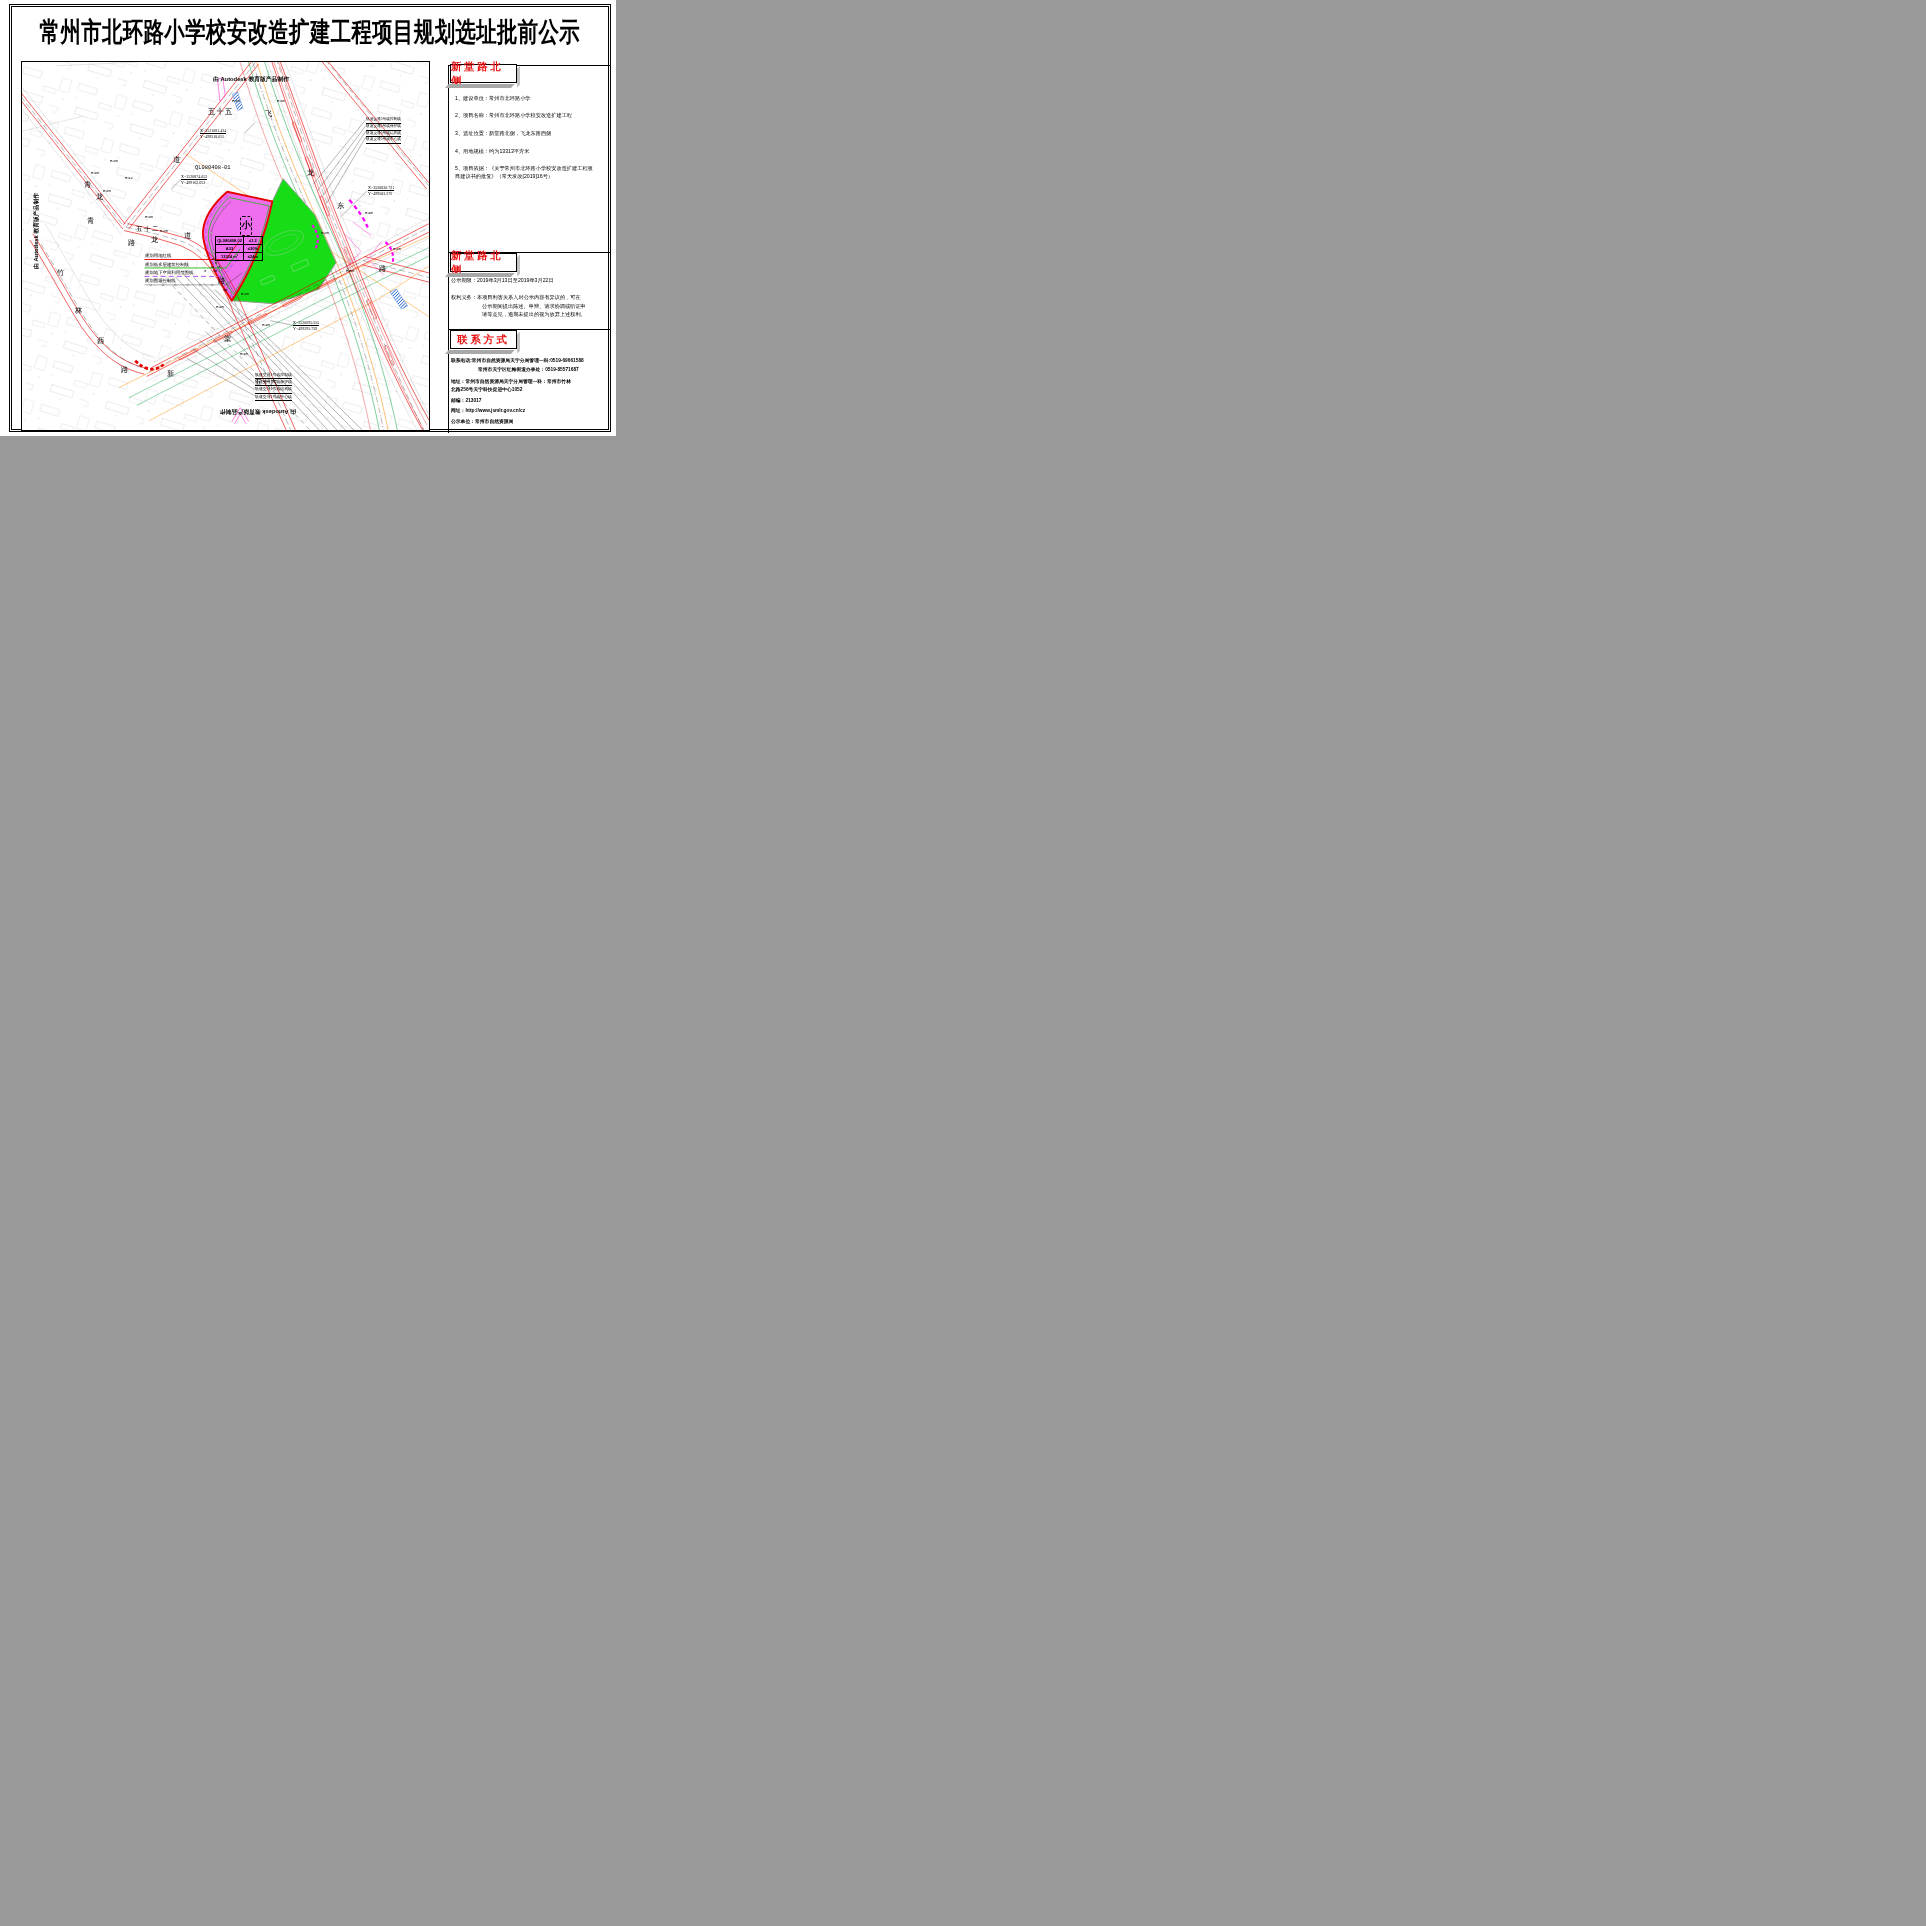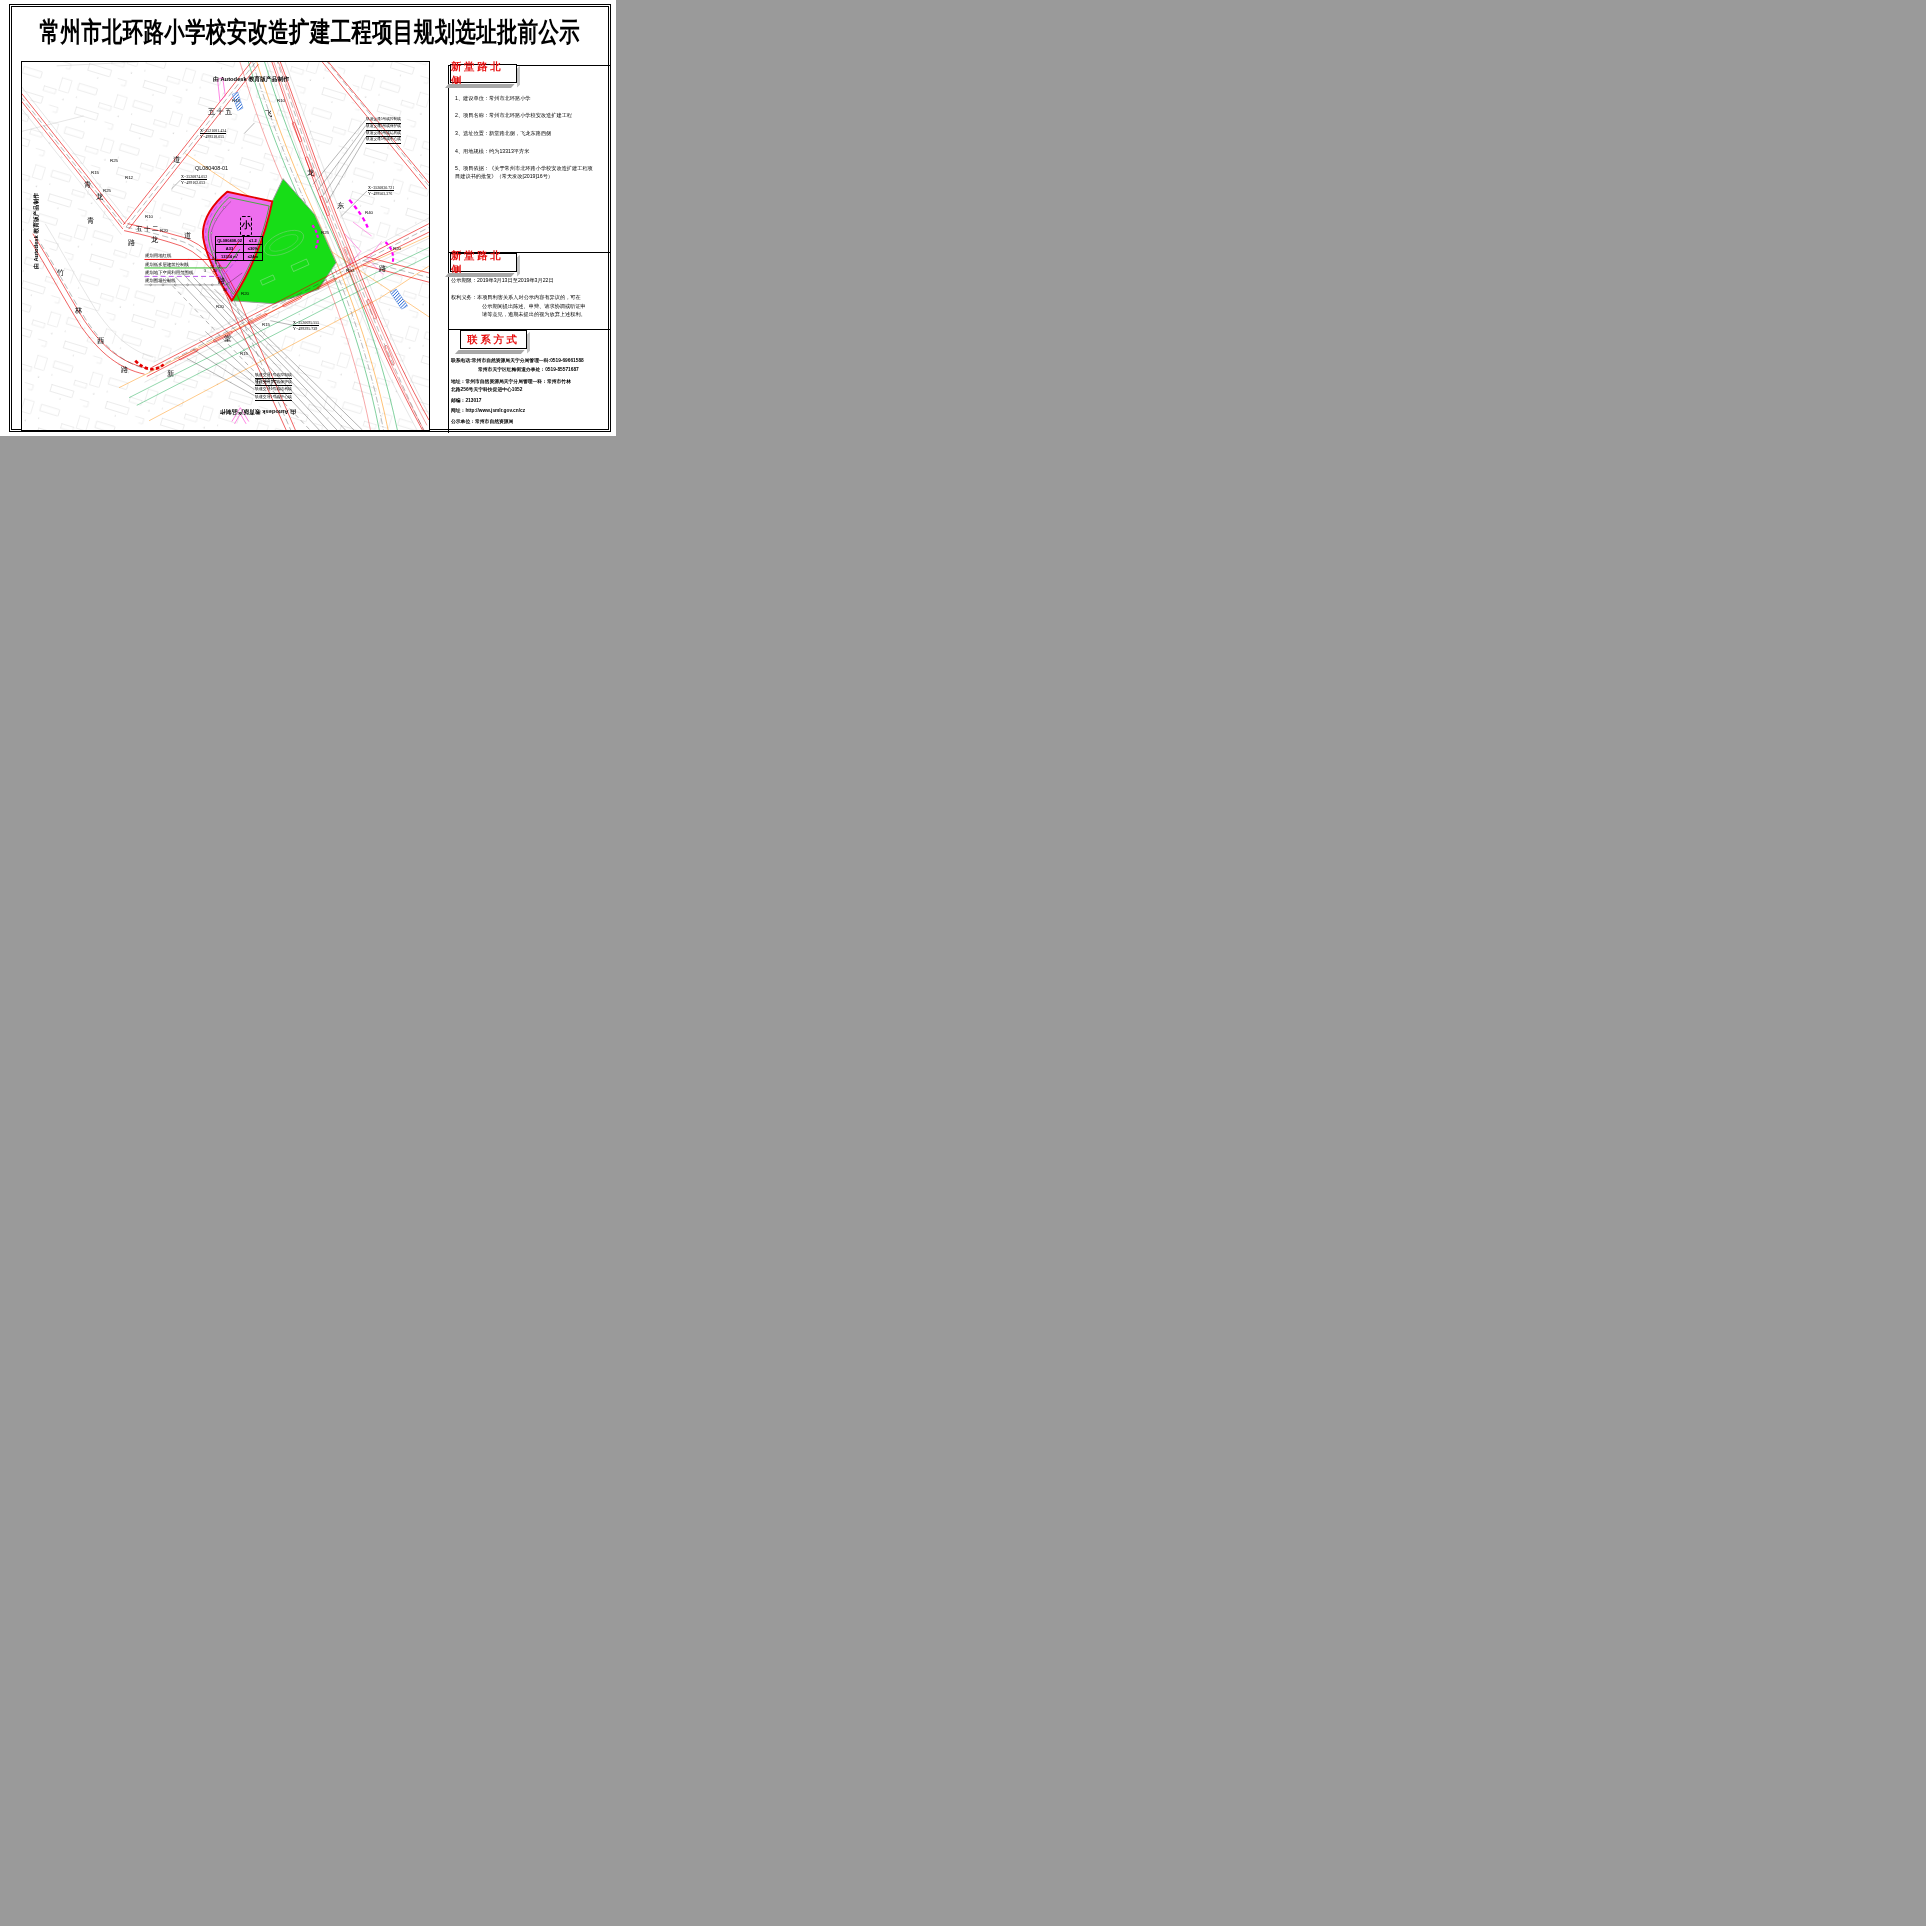--- a/index.html
+++ b/index.html
@@ -6,21 +6,21 @@
   #stage{position:relative;width:616px;height:436px;background:#fff;overflow:hidden;
          font-family:"Liberation Sans",sans-serif;color:#000;}
   .bo{position:absolute;left:8.5px;top:3.9px;right:4.6px;bottom:3.9px;border:0.8px solid #000;}
   .bi{position:absolute;left:10.8px;top:6.2px;right:7px;bottom:6.2px;border:0.8px solid #000;}
   .title{position:absolute;left:15.4px;right:11.6px;top:13px;text-align:center;white-space:nowrap;
          font-family:"Liberation Serif",serif;font-weight:700;font-size:20.4px;letter-spacing:0.4px;
          transform:scaleY(1.32);transform-origin:50% 0;}
   .mapbox{position:absolute;left:21px;top:61px;width:407px;height:368px;border:1.5px solid #000;background:#fff;}
   .mapbox svg{position:absolute;left:0;top:0;}
   .mlabels{position:absolute;left:0;top:0;width:407px;height:368px;overflow:hidden;}
-  .ml{position:absolute;white-space:nowrap;font-family:Liberation Sans, sans-serif;color:#000;}
+  .ml{position:absolute;white-space:nowrap;font-family:Liberation Mono, monospace;color:#000;}
   .rc{font-size:7.3px;font-weight:500;}
   .rl{font-size:4.4px;}
   .dim{font-size:3.5px;}
   .wm{font-family:"Liberation Sans",sans-serif;font-weight:700;font-size:5.8px;}
   .coordb{font-size:4px;line-height:5px;font-family:"Liberation Serif",serif;}
   .coordb .cx{display:block;border-bottom:0.4px solid #000;padding-bottom:0.4px;}
   .coordb .cy{display:block;}
   .rlb{font-size:3.7px;line-height:5.8px;font-family:"Liberation Serif",serif;}
   .rlb span{display:block;border-bottom:0.4px solid #000;}
   .legtxt{font-size:4.4px;font-family:"Liberation Sans",sans-serif;}
@@ -349,21 +349,21 @@
     </div>
   </div>
 
   <div class="vline" style="left:448px;top:65px;width:0.8px;height:368px;"></div>
   <div class="hline" style="left:448px;top:65px;width:162px;height:0.8px;"></div>
   <div class="hline" style="left:448px;top:252px;width:162px;height:0.8px;"></div>
   <div class="hline" style="left:448px;top:329px;width:162px;height:0.8px;"></div>
 
   <div class="hdr" style="top:64px;">新堂路北侧</div>
   <div class="hdr" style="top:253px;">新堂路北侧</div>
-  <div class="hdr" style="top:330px;margin-left:10px;">联系方式</div>
+  <div class="hdr" style="top:330px;">联系方式</div>
 
   <span class="stxt" style="left:455px;top:95px;">1、建设单位：常州市北环路小学</span>
   <span class="stxt" style="left:455px;top:112px;">2、项目名称：常州市北环路小学校安改造扩建工程</span>
   <span class="stxt" style="left:455px;top:130px;">3、选址位置：新堂路北侧，飞龙东路西侧</span>
   <span class="stxt" style="left:455px;top:148px;">4、用地规模：约为13313平方米</span>
   <span class="stxt" style="left:455px;top:165px;">5、项目依据：《关于常州市北环路小学校安改造扩建工程项</span>
   <span class="stxt" style="left:455px;top:173px;">目建议书的批复》（常天发改[2019]16号）</span>
 
   <span class="stxt" style="left:451px;top:277px;">公示期限：2019年3月13日至2019年3月22日</span>
   <span class="stxt" style="left:451px;top:294px;">权利义务：本项目利害关系人对公示内容有异议的，可在</span>

